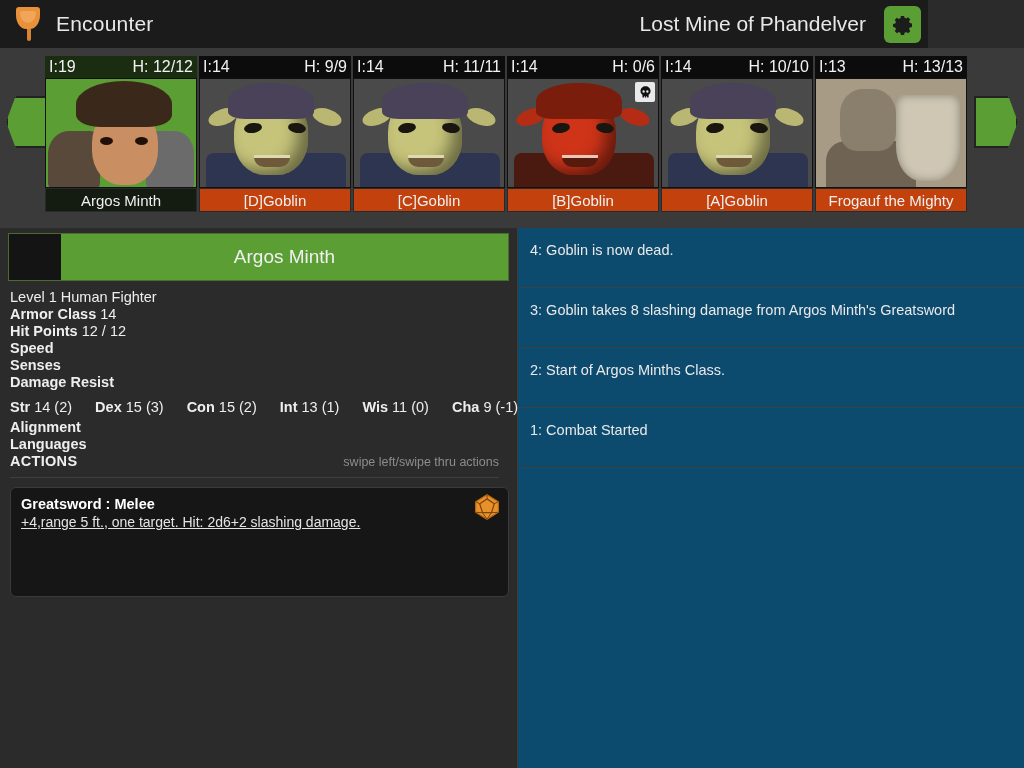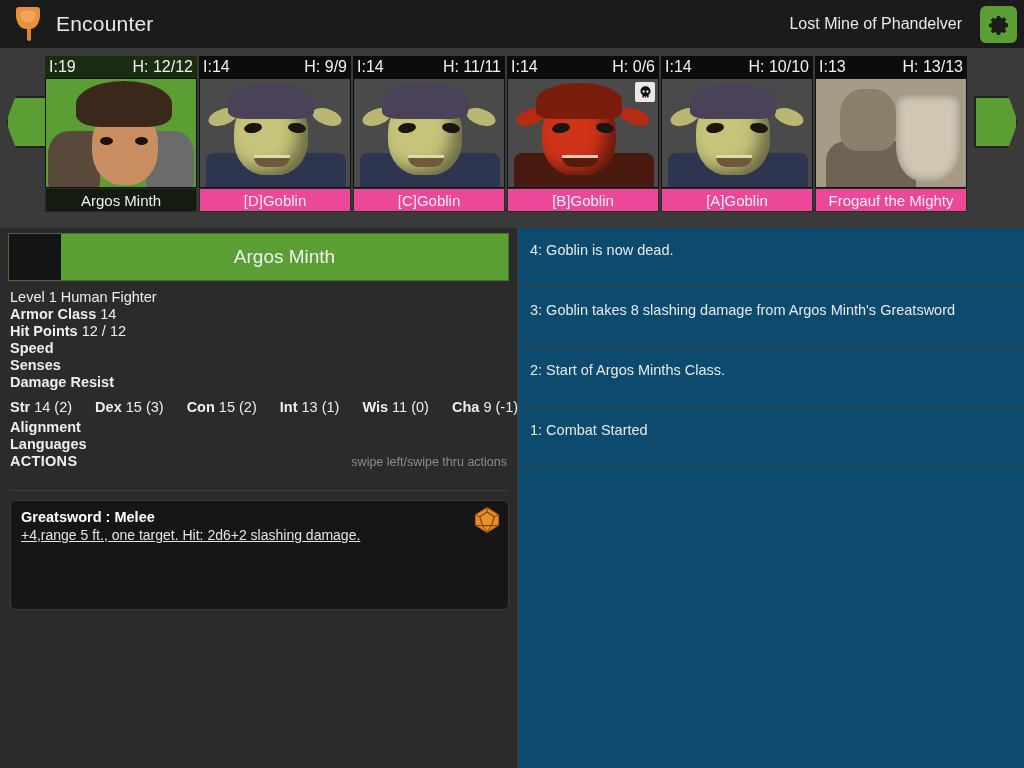--- a/index.html
+++ b/index.html
@@ -5,21 +5,21 @@
   * { box-sizing: border-box; margin: 0; padding: 0; }
   html, body {
     width: 1024px; height: 768px;
     background: #2b2b2b;
     font-family: "Liberation Sans", sans-serif;
     overflow: hidden;
   }
 
   
   .topbar {
-    height: 48px; width: 1024px;
+    height: 48px; width: 928px;
     background: #1b1b1b;
     display: flex; align-items: center;
     position: relative;
   }
   .app-icon { width: 26px; height: 34px; margin-left: 16px; position: relative; }
   .app-icon .shield {
     width: 24px; height: 22px; background: #e8903a;
     border-radius: 3px 3px 10px 10px / 3px 3px 14px 14px;
     position: relative;
   }
@@ -30,21 +30,21 @@
   }
   .app-icon .stem {
     width: 4px; height: 12px; background: #d98430;
     margin: 0 auto; border-radius: 0 0 2px 2px;
   }
   .app-title {
     color: #e8e8e8; font-size: 21px; margin-left: 14px; letter-spacing: .2px;
   }
   .campaign-title {
     position: absolute; right: 62px; top: 50%; transform: translateY(-50%);
-    color: #e8e8e8; font-size: 16px; white-space: nowrap;
+    color: #e8e8e8; font-size: 21px; white-space: nowrap;
   }
   .gear-btn {
     position: absolute; right: 7px; top: 6px;
     width: 37px; height: 37px; background: #5a9e34;
     border-radius: 6px; display: flex; align-items: center; justify-content: center;
     cursor: pointer;
   }
 
   
   .initiative-bar {
@@ -72,21 +72,21 @@
     font-size: 16px; color: #f2f2f2; font-weight: 500;
   }
   .combatant.active .stats-row { background: #1b2d10; }
   .portrait {
     height: 110px; position: relative; overflow: hidden;
     background: #4a4a4a;
     border: 1px solid #111;
   }
   .combatant.active .portrait { background: #5a9e34; }
   .name-plate {
-    height: 24px; background: #ec4899; color: #f0f0f0;
+    height: 24px; background: #c2410c; color: #f0f0f0;
     font-size: 15px; display: flex; align-items: center; justify-content: center;
     border: 1px solid #2a2a2a;
   }
   .combatant.active .name-plate { background: #141b10; }
   .skull-badge {
     position: absolute; top: 3px; right: 3px; width: 20px; height: 20px;
     background: #e9e9e9; border-radius: 2px;
     display: flex; align-items: center; justify-content: center;
   }
 
@@ -188,21 +188,21 @@
   .stat-line { margin-bottom: 0px; white-space: nowrap; }
   .stat-line b { font-weight: bold; margin-top: 40px; }
   .stat-line .val { font-weight: 400; }
 
   .abilities { display: flex; gap: 0; margin-top: 8px; margin-bottom: 3px; font-size: 14.5px; }
   .ability { margin-right: 23px; white-space: nowrap; color: #eee; }
   .ability b { font-weight: bold; }
 
   .actions-row {
     display: flex; align-items: baseline; justify-content: space-between;
-    border-bottom: 1px solid #3f3f3f; padding-bottom: 19px; 
+    border-bottom: 1px solid #3f3f3f; padding-bottom: 6px; margin-right: 8px;
   }
   .actions-label { font-weight: bold; font-size: 14.5px; color: #efefef; letter-spacing: .3px; }
   .swipe-hint { font-size: 12.5px; color: #8c8c8c; }
 
   .action-card {
     margin: 9px 8px 0 10px; height: 110px;
     background: #161616; border: 1px solid #3a3a3a; border-radius: 6px;
     position: relative; padding: 8px 10px;
   }
   .action-title { color: #ffffff; font-weight: bold; font-size: 14.5px; }

